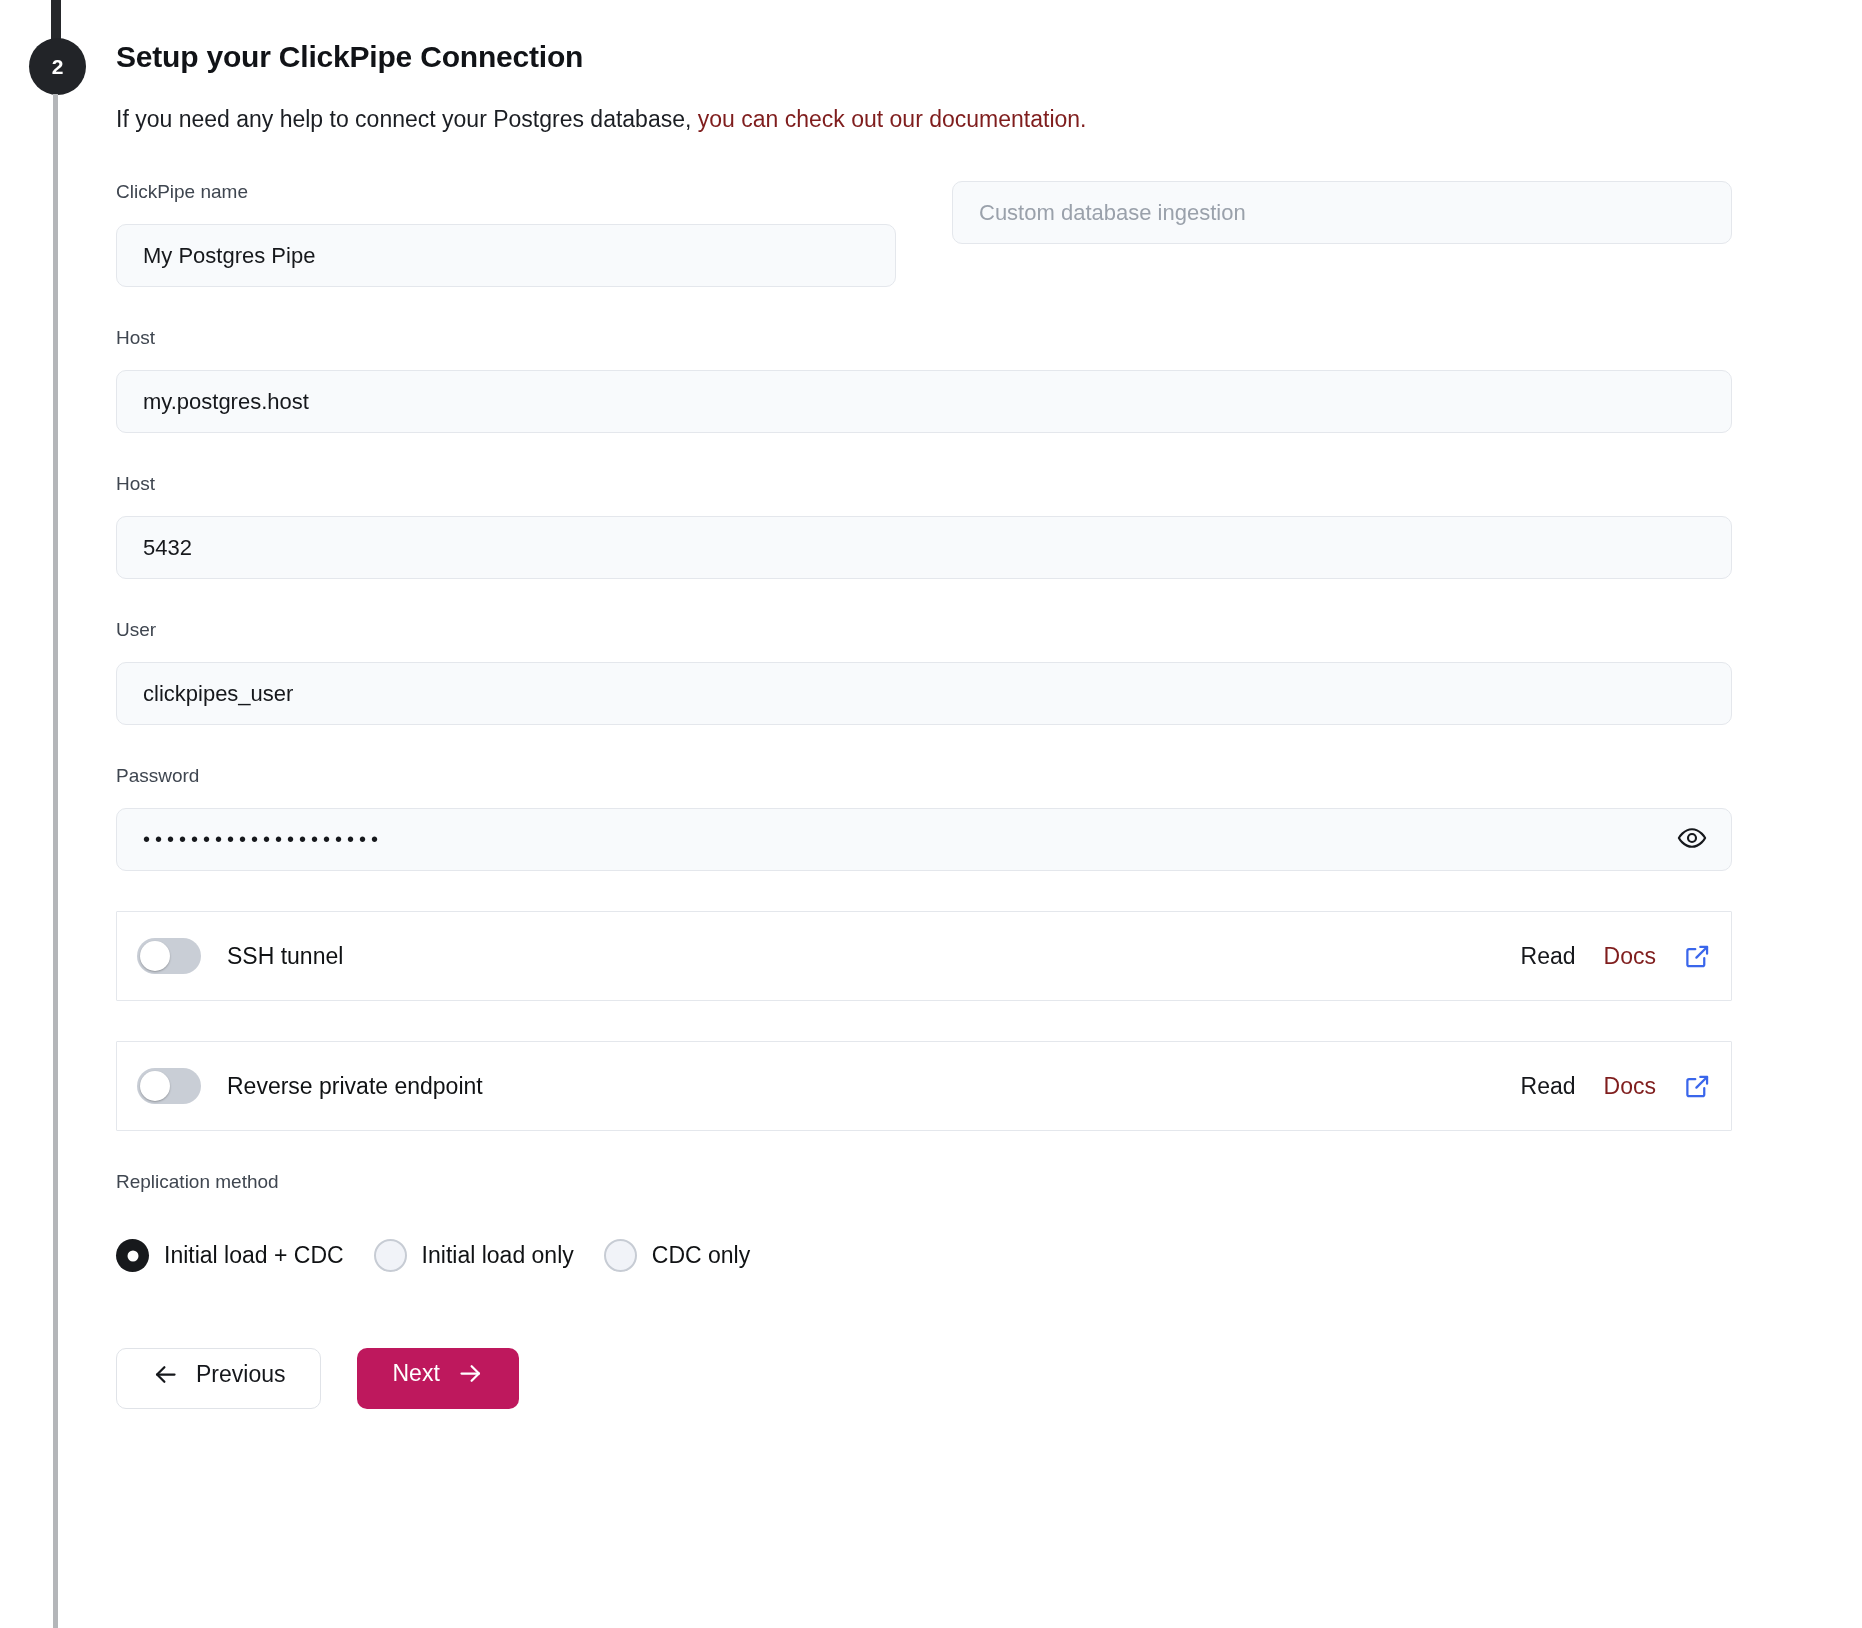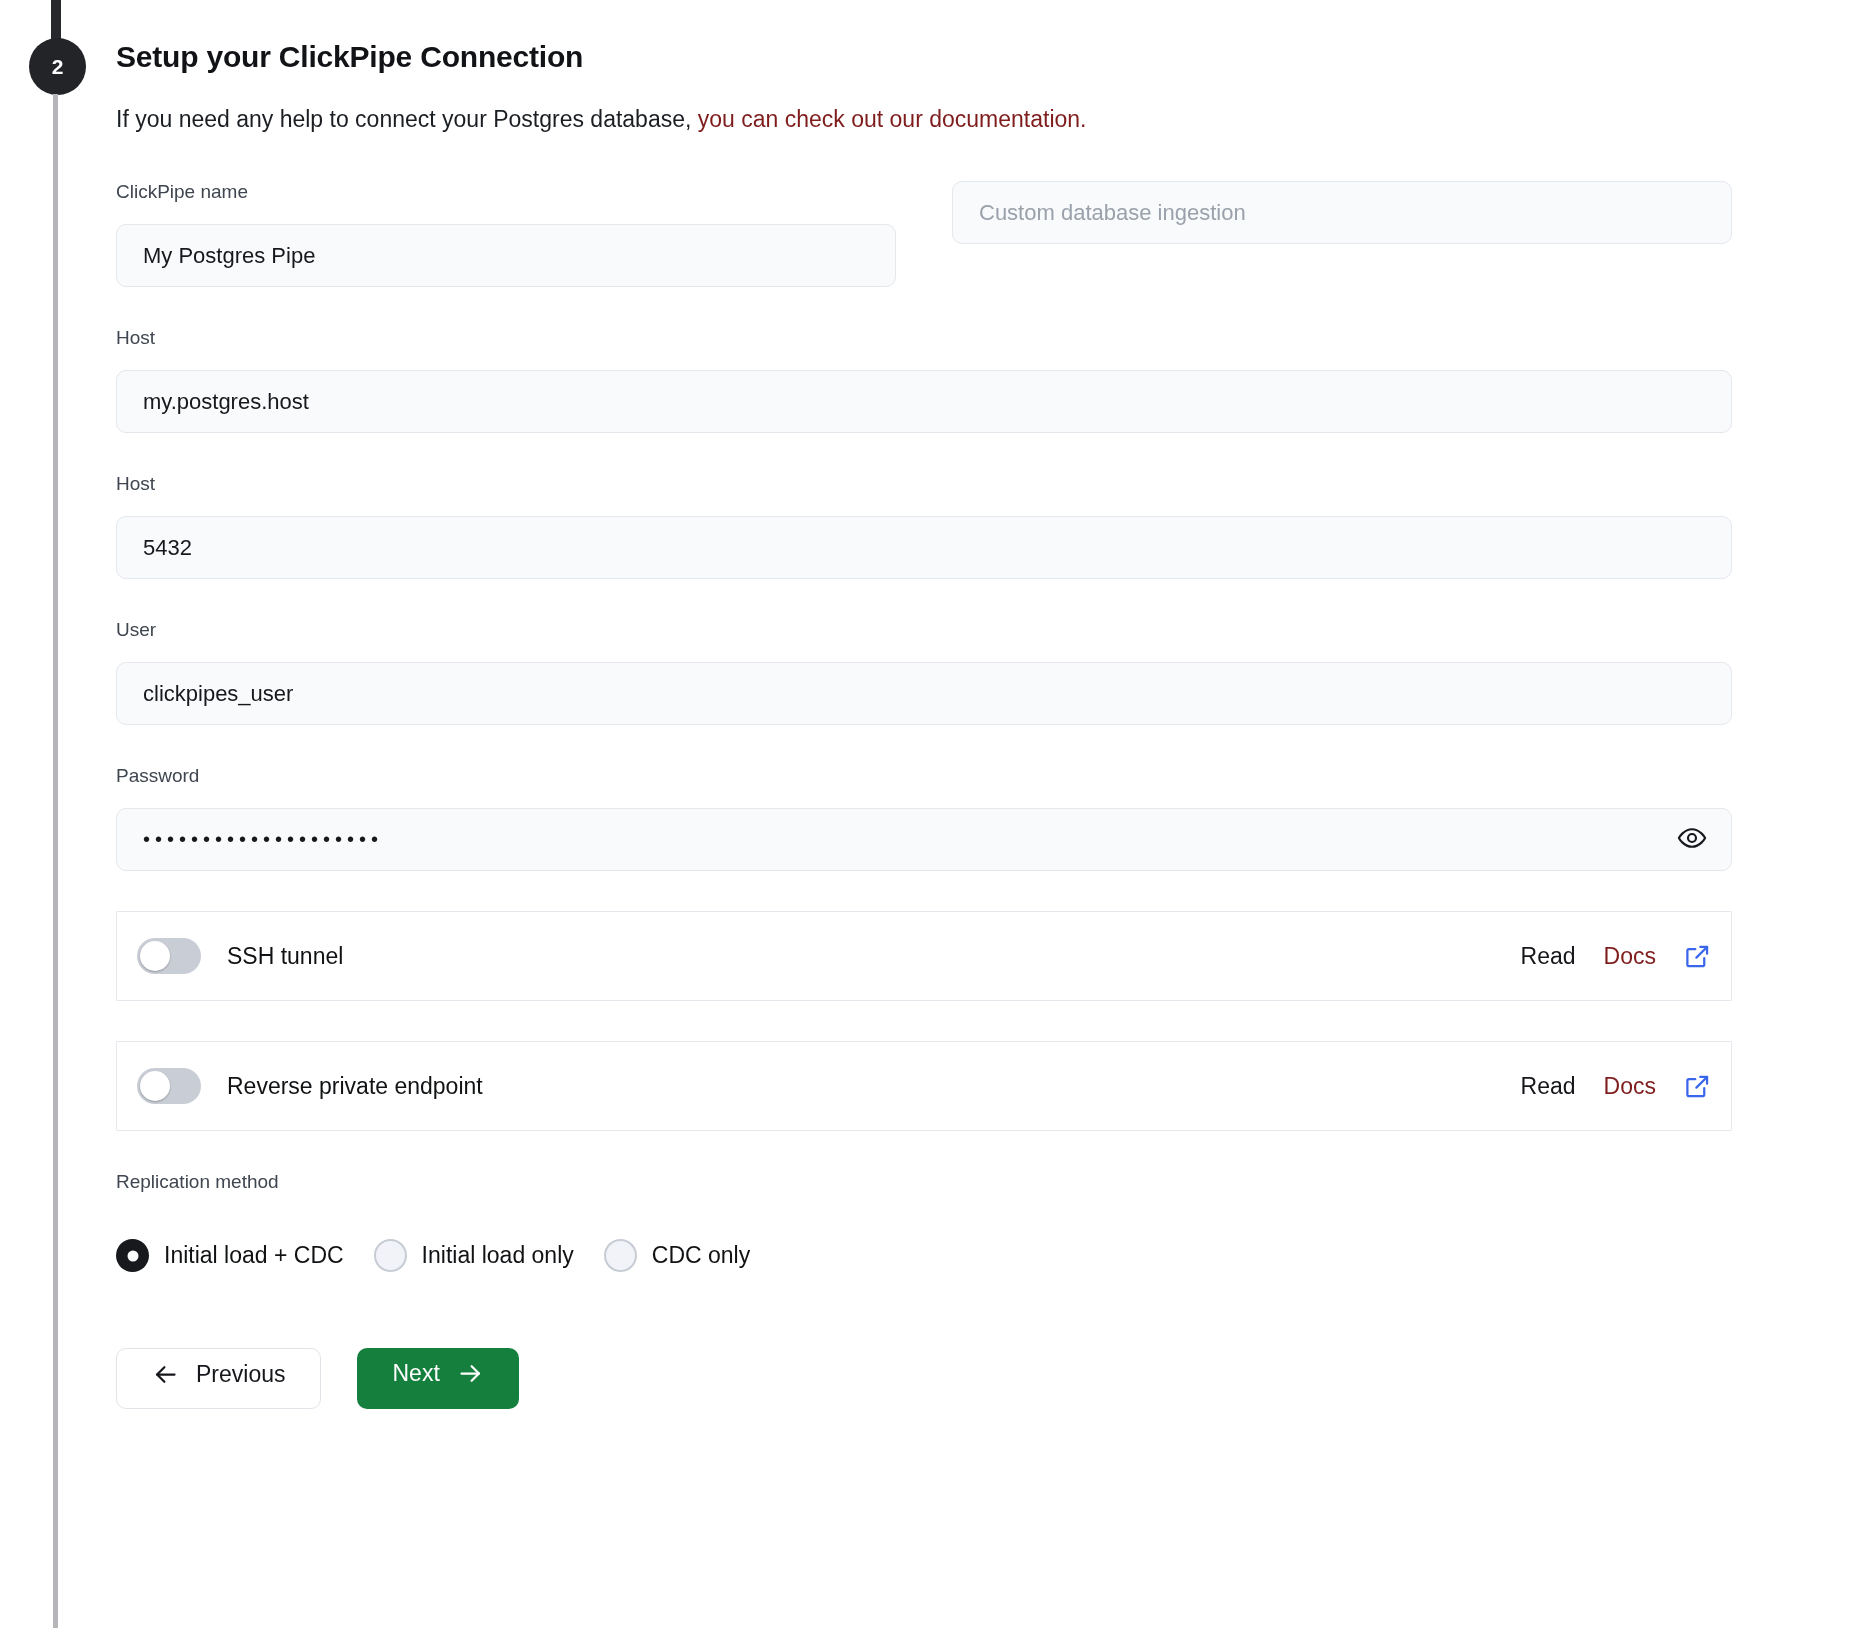--- a/index.html
+++ b/index.html
@@ -86,21 +86,21 @@
   .radio.off { background: #f1f3f8; border: 2px solid #c7ccd4; }
 
   .actions { margin-top: 76px; display: flex; align-items: center; gap: 36px; }
   .btn {
     height: 61px; border-radius: 10px; font-size: 23px; font-family: inherit;
     display: inline-flex; justify-content: center; gap: 17px;
     cursor: pointer; padding: 12px 35px;
   }
   .btn svg { width: 27px; height: 27px; display: block; }
   .btn-previous { background: #fff; border: 1px solid #e0e3e8; color: #15171b; }
-  .btn-next { background: #15803d; border: none; color: #ffffff; }
+  .btn-next { background: #be185d; border: none; color: #ffffff; }
 </style>
 </head>
 <body>
 
 <div class="rail-dark"></div>
 <div class="step-circle">
   <span>2</span>
 </div>
 <div class="rail-gray"></div>
 

